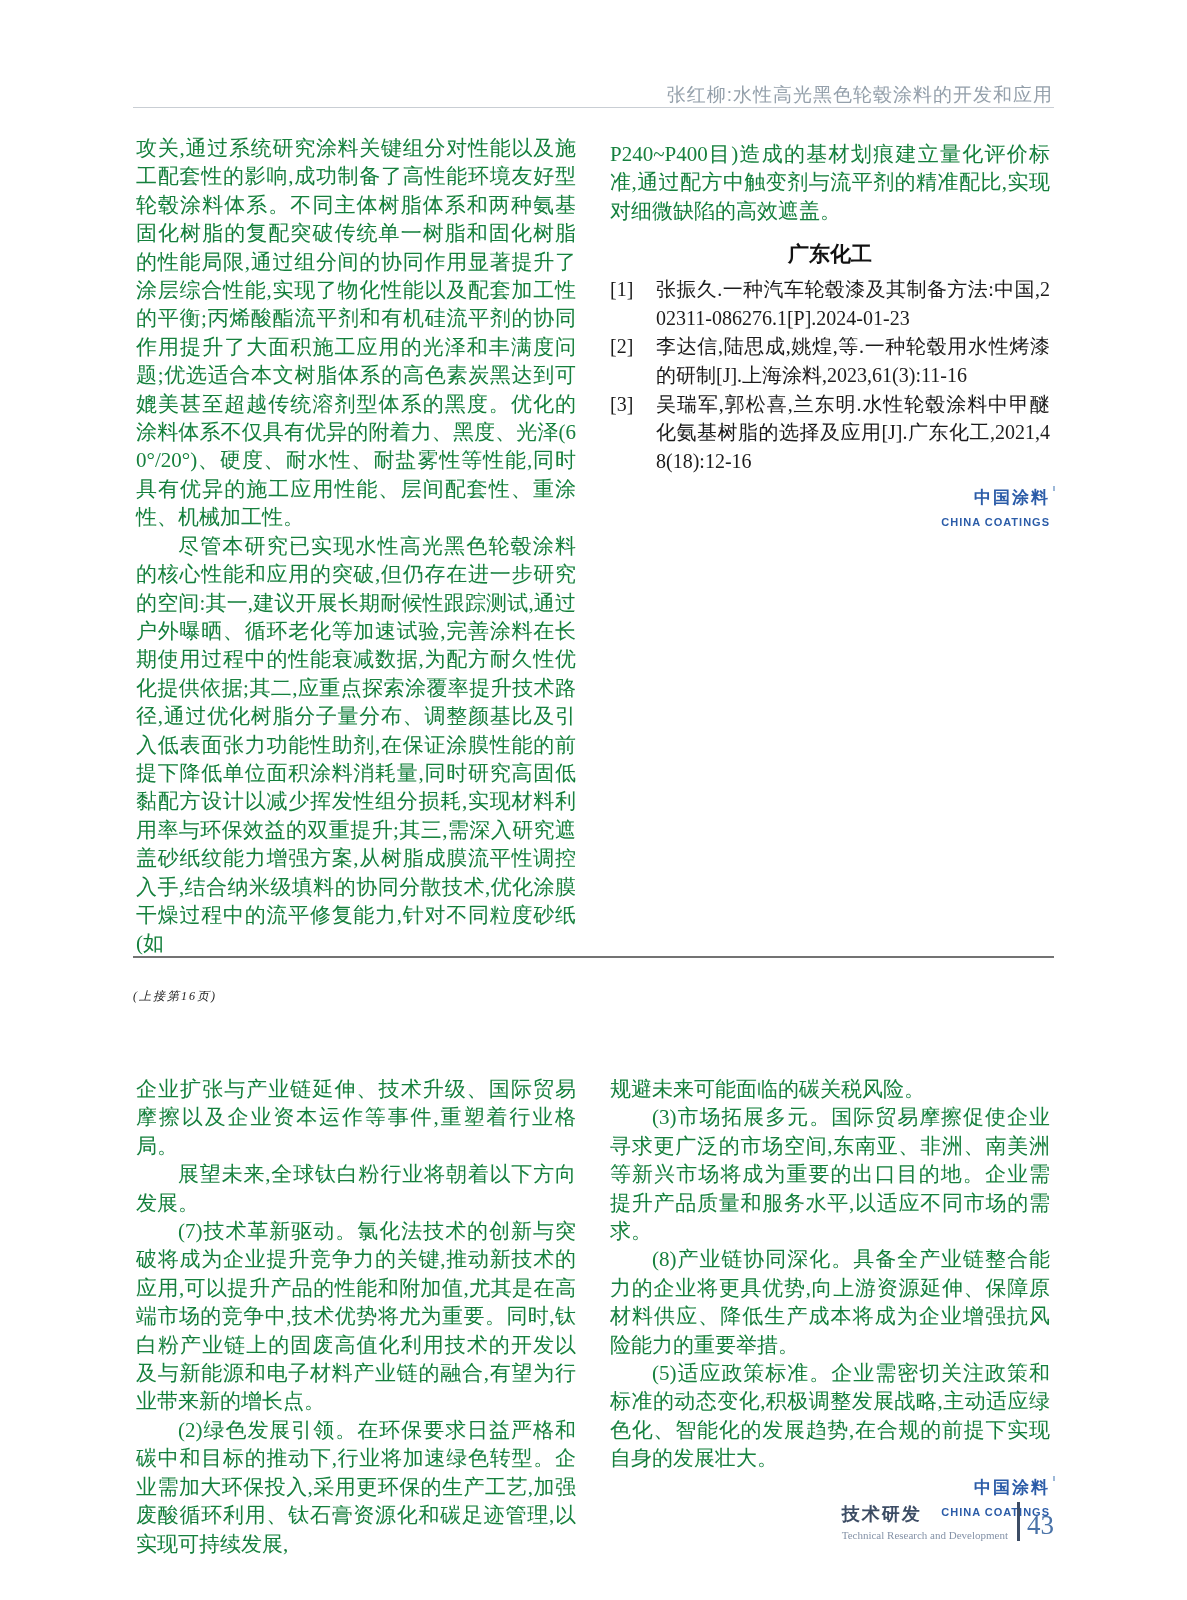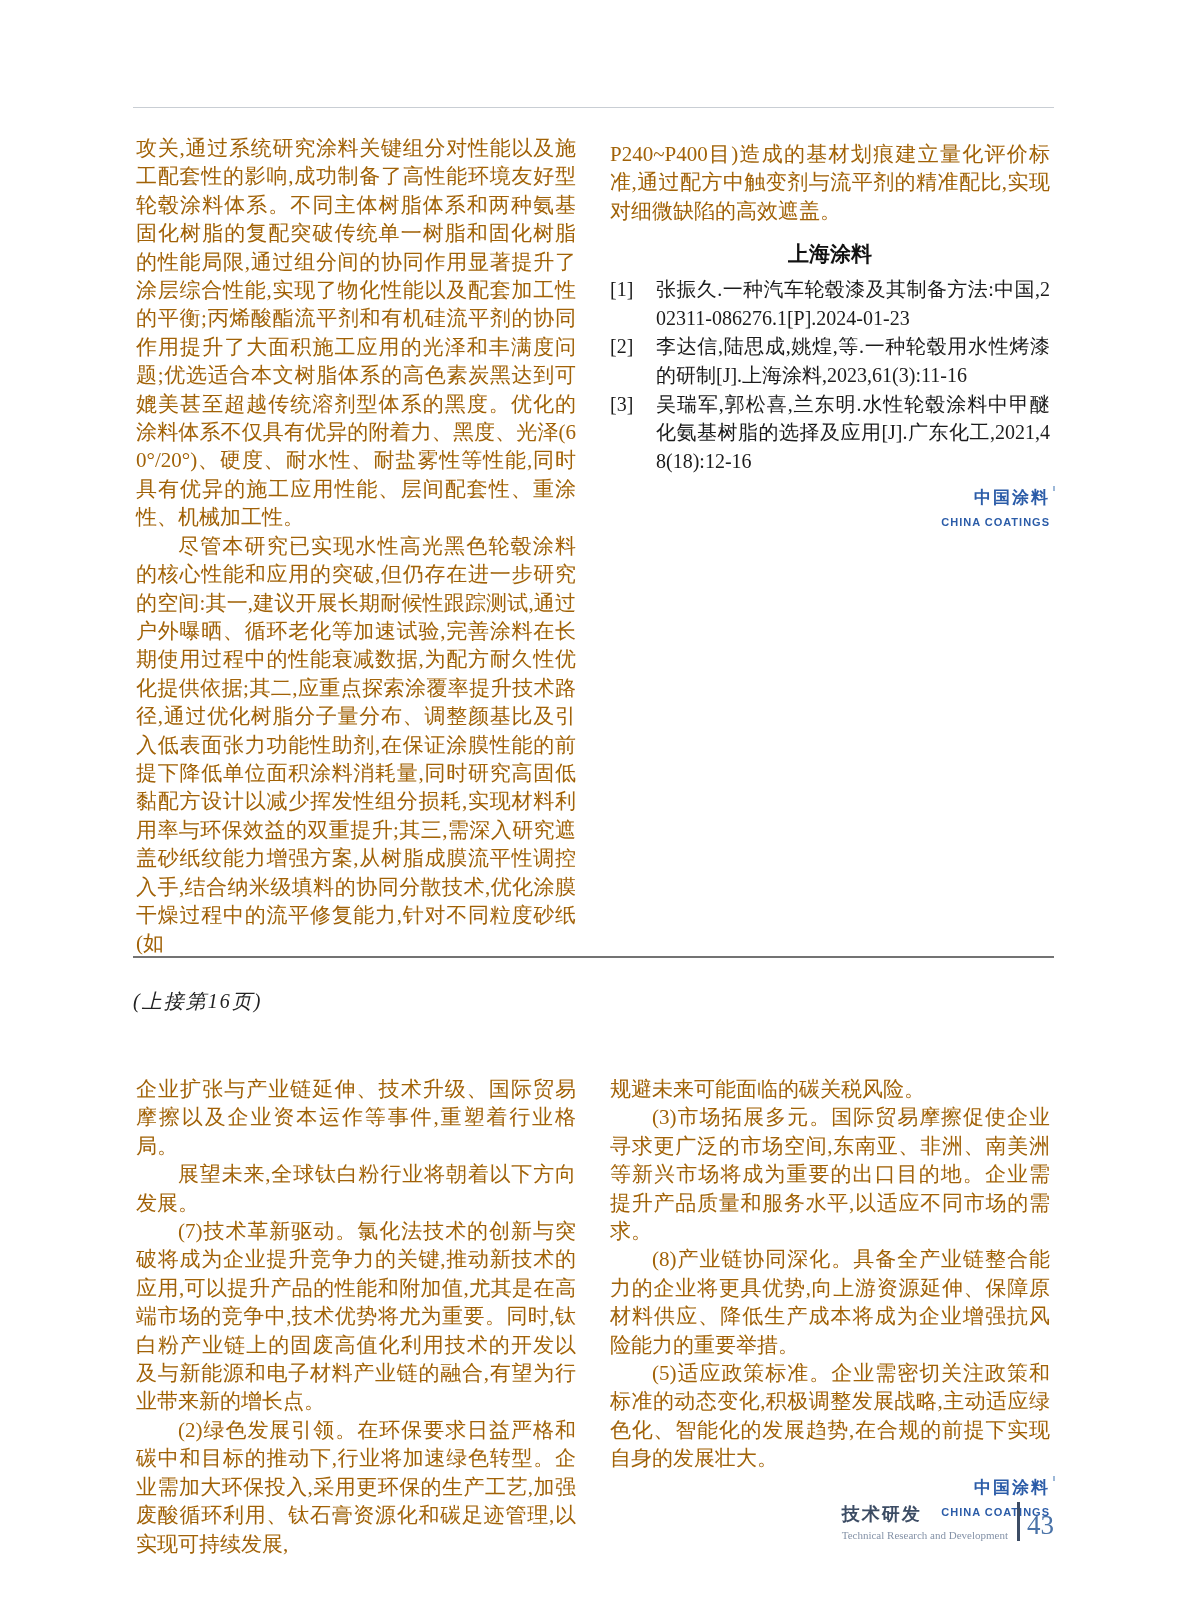--- a/index.html
+++ b/index.html
@@ -18,21 +18,21 @@
     border-top:1px solid #c9ced4;
   }
   
   .col { position:absolute; width:440px; }
   .col-upper-left  { left:136px; top:134px; }
   .col-upper-right { left:610px; top:140px; }
   .col-lower-left  { left:136px; top:1075px; }
   .col-lower-right { left:610px; top:1075px; }
   .body-p {
     margin:0; font-size:21px; line-height:28.4px; text-align:justify;
-    color:#a16207; word-break:break-all;
+    color:#15803d; word-break:break-all;
   }
   .body-p.indent { text-indent:2em; }
   
   .refs-title {
     margin:15px 0 7px 0; text-align:center;
     font-family:"Liberation Sans","DejaVu Sans",sans-serif;
     font-weight:bold; font-size:21px; color:#111111;
   }
   .ref { display:flex; font-size:20px; line-height:28.6px; color:#1b1b1b; }
   .ref-label { flex:none; width:46px; }
@@ -53,21 +53,21 @@
     font-weight:bold; font-size:11px; letter-spacing:1px; color:#2b5ca8;
     margin-top:11px;
   }
   
   .section-rule {
     position:absolute; top:956px; left:133px; width:921px; height:0;
     border-top:2px solid #737373;
   }
   .cont-note {
     position:absolute; left:133px; top:988px;
-    font-style:italic; font-size:20px; color:#222222; letter-spacing:2px;
+    font-style:italic; font-size:12px; color:#222222; letter-spacing:2px;
   }
   
   .footer { position:absolute; top:1502px; right:133px; display:flex; }
   .footer-labels { }
   .footer-cn {
     font-family:"Liberation Sans","DejaVu Sans",sans-serif;
     font-weight:bold; font-size:18px; color:#3c4c64; letter-spacing:2px;
   }
   .footer-en {
     font-size:11px; color:#8492a7; margin-top:3px; white-space:nowrap;
@@ -75,36 +75,37 @@
   .footer-bar { width:3px; background:#3c4c64; margin:0 7px 0 9px; }
   .footer-num {
     align-self:center; font-size:27px; color:#4a73a8; padding-top:8px;text-align:center;
   }
 </style>
 </head>
 <body>
 
 <div class="page">
 
+  <div class="running-head">张红柳:水性高光黑色轮毂涂料的开发和应用</div>
   <div class="head-rule"></div>
 
   <div class="col col-upper-left">
 
       <p class="body-p">攻关,通过系统研究涂料关键组分对性能以及施工配套性的影响,成功制备了高性能环境友好型轮毂涂料体系。不同主体树脂体系和两种氨基固化树脂的复配突破传统单一树脂和固化树脂的性能局限,通过组分间的协同作用显著提升了涂层综合性能,实现了物化性能以及配套加工性的平衡;丙烯酸酯流平剂和有机硅流平剂的协同作用提升了大面积施工应用的光泽和丰满度问题;优选适合本文树脂体系的高色素炭黑达到可媲美甚至超越传统溶剂型体系的黑度。优化的涂料体系不仅具有优异的附着力、黑度、光泽(60°/20°)、硬度、耐水性、耐盐雾性等性能,同时具有优异的施工应用性能、层间配套性、重涂性、机械加工性。</p>
 
       <p class="body-p indent">尽管本研究已实现水性高光黑色轮毂涂料的核心性能和应用的突破,但仍存在进一步研究的空间:其一,建议开展长期耐候性跟踪测试,通过户外曝晒、循环老化等加速试验,完善涂料在长期使用过程中的性能衰减数据,为配方耐久性优化提供依据;其二,应重点探索涂覆率提升技术路径,通过优化树脂分子量分布、调整颜基比及引入低表面张力功能性助剂,在保证涂膜性能的前提下降低单位面积涂料消耗量,同时研究高固低黏配方设计以减少挥发性组分损耗,实现材料利用率与环保效益的双重提升;其三,需深入研究遮盖砂纸纹能力增强方案,从树脂成膜流平性调控入手,结合纳米级填料的协同分散技术,优化涂膜干燥过程中的流平修复能力,针对不同粒度砂纸(如</p>
     </div>
 
   <div class="col col-upper-right">
     <div>
 
         <p class="body-p">P240~P400目)造成的基材划痕建立量化评价标准,通过配方中触变剂与流平剂的精准配比,实现对细微缺陷的高效遮盖。</p>
 
       </div>
-    <h3 class="refs-title">上海涂料</h3>
+    <h3 class="refs-title">广东化工</h3>
     <div class="refs">
 
         <div class="ref">
           <span class="ref-label">[1]</span>
           <span class="ref-text">张振久.一种汽车轮毂漆及其制备方法:中国,202311-086276.1[P].2024-01-23</span>
         </div>
 
         <div class="ref">
           <span class="ref-label">[2]</span>
           <span class="ref-text">李达信,陆思成,姚煌,等.一种轮毂用水性烤漆的研制[J].上海涂料,2023,61(3):11-16</span>

